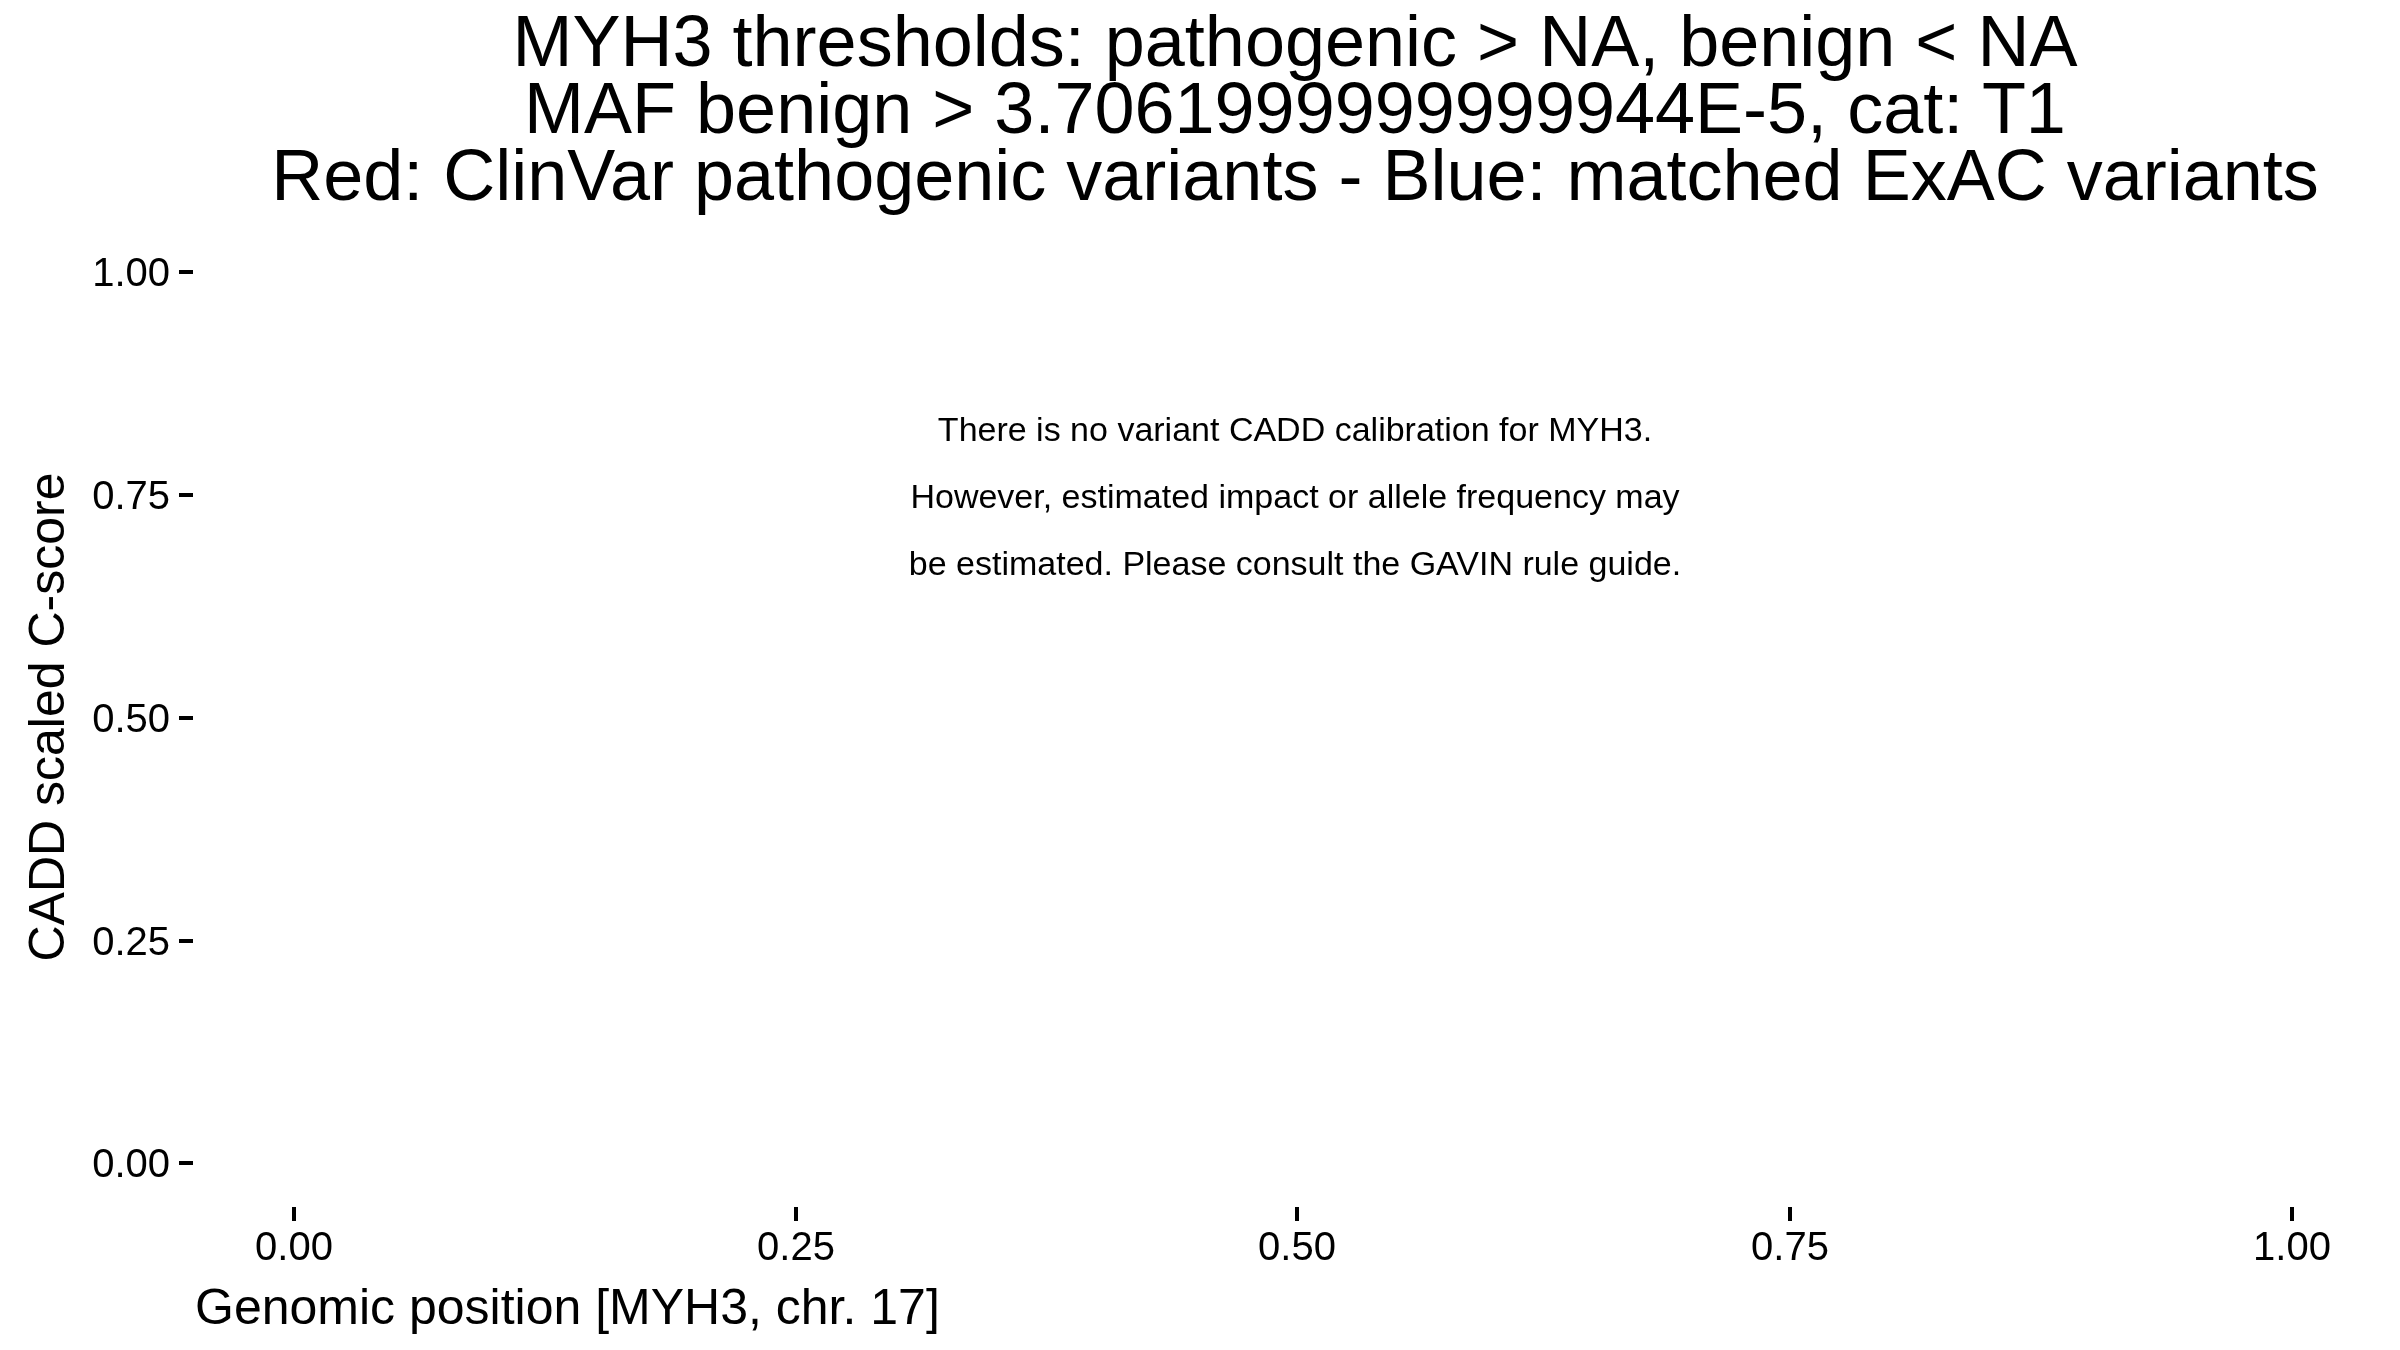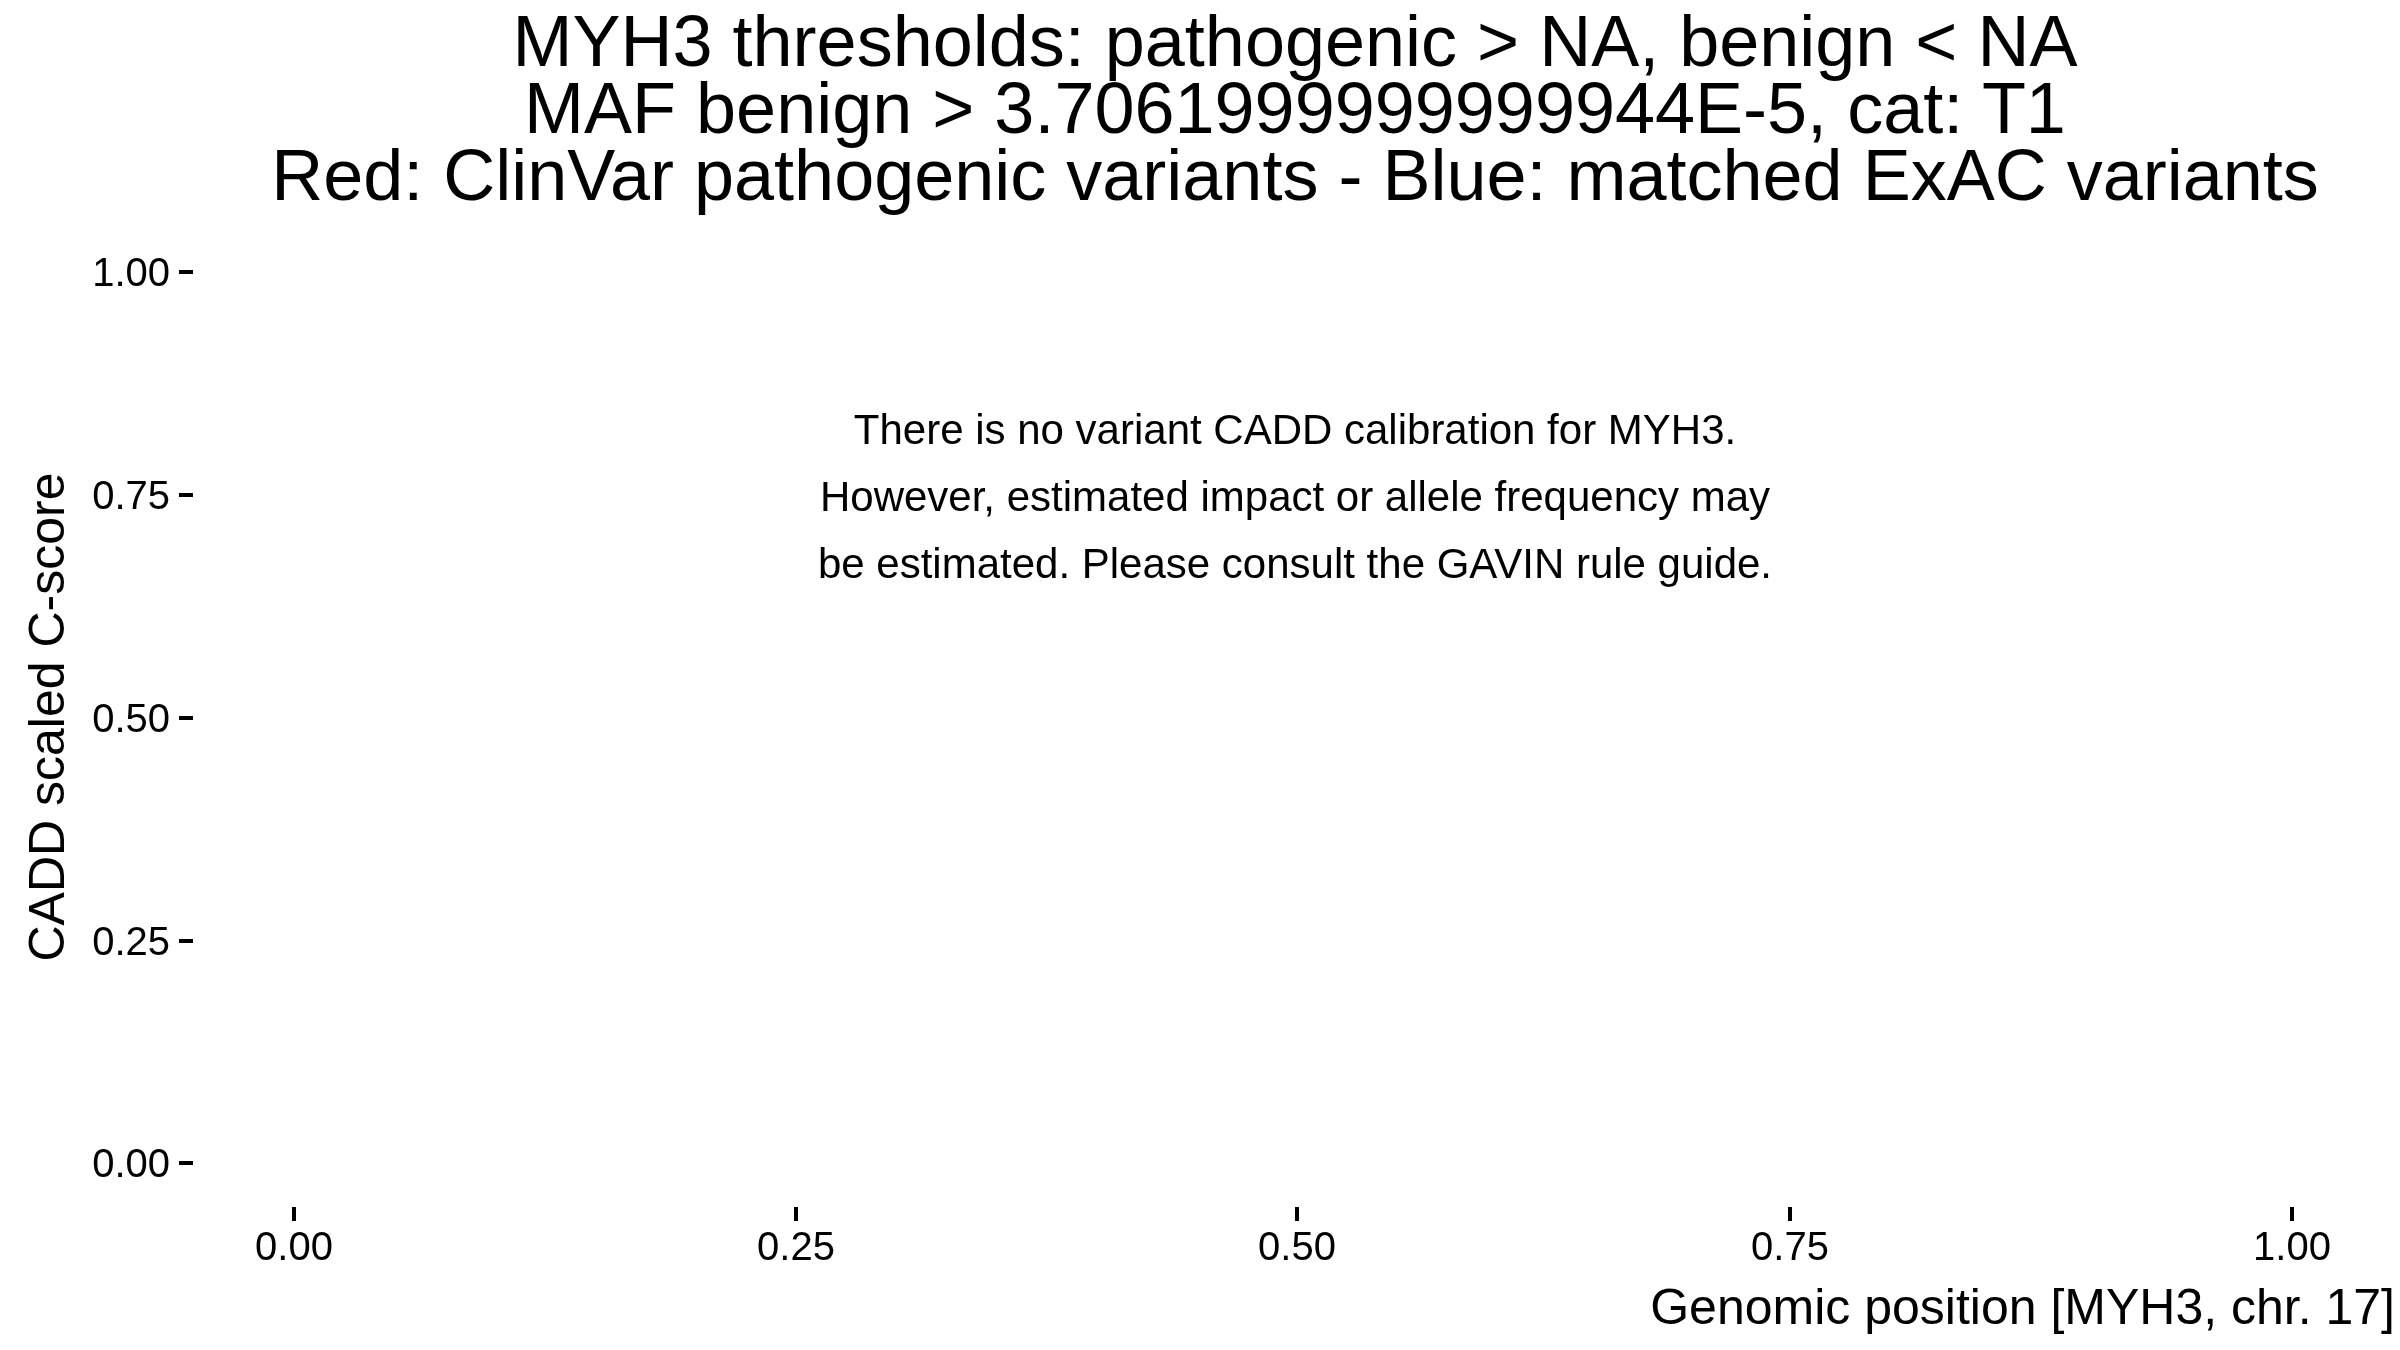--- a/index.html
+++ b/index.html
@@ -34,38 +34,38 @@
     width: 2200px;
     height: 981px;
     background: transparent;
   }
   .annotation {
     position: absolute;
     top: 396px;
     left: 195px;
     width: 2200px;
     text-align: center;
-    font-size: 42px;
+    font-size: 34px;
     line-height: 67px;
     white-space: nowrap;
   }
   .y-title {
     position: absolute;
     left: 47px;
     top: 717px;
     transform: translate(-50%, -50%) rotate(-90deg);
     font-size: 50px;
     white-space: nowrap;
   }
   .x-title {
     position: absolute;
     top: 1278px;
     left: 195px;
     width: 2200px;
-    text-align: right;
+    text-align: left;
     font-size: 50px;
   }
   .ytick-label {
     position: absolute;
     left: 0;
     width: 170px;
     text-align: right;
     font-size: 40px;
     line-height: 40px;
     transform: translateY(-50%);

